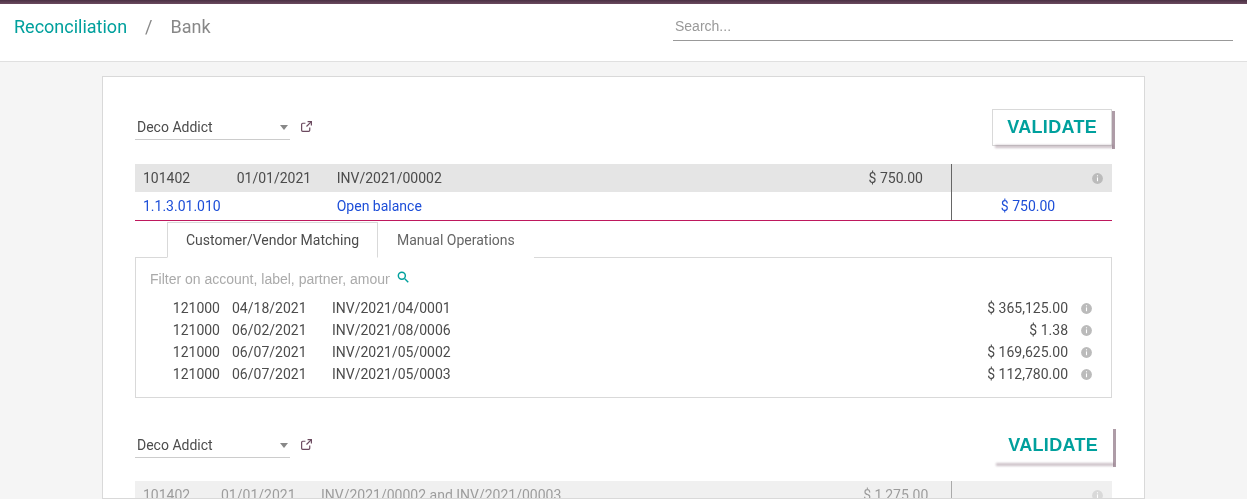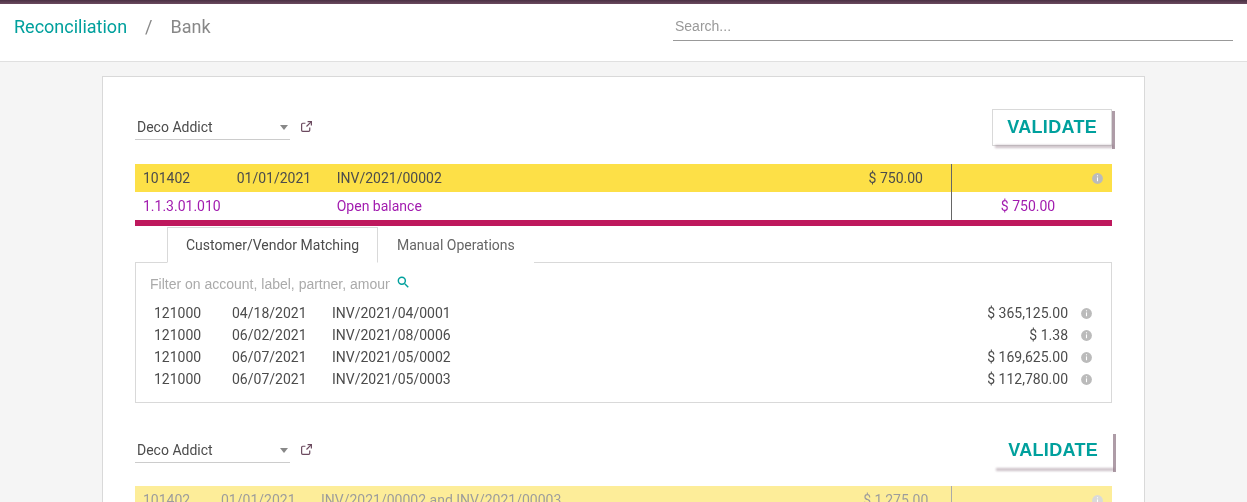--- a/index.html
+++ b/index.html
@@ -117,22 +117,22 @@
 
     .ledger-table {
       width: 100%;
       border-collapse: collapse;
     }
     .ledger-table tr td {
       padding: 6px 8px;
       vertical-align: middle;
       font-size: 14px;
     }
-    .ledger-row-main { background: #fde047; }
-    .ledger-row-sub td { color: #a21caf; border-bottom: 6px solid #be185d; }
+    .ledger-row-main { background: #e5e5e5; }
+    .ledger-row-sub td { color: #1d4ed8; border-bottom: 1px solid #be185d; }
     .col-acc { width: 78px; }
     .col-date { width: 100px; }
     .col-ref {}
     .col-amount { text-align: center; width: 110px; }
     .col-info { width: 22px; text-align: center; }
     .divider-cell { border-left: 1px solid #666; }
     .info-icon { color: #bbb; cursor: pointer; }
     .info-icon svg { width: 13px; height: 13px; display: block; }
 
     .tabs {
@@ -174,21 +174,21 @@
     .filter-input::placeholder { color: #aaa; }
     .search-icon { color: #00a09d; cursor: pointer; }
     .search-icon svg { width: 14px; height: 14px; }
 
     .match-table { width: 100%; border-collapse: collapse; }
     .match-table tr td {
       padding: 3px 6px;
       font-size: 14px;
       color: #4c4c4c;
     }
-    .m-acc { width: 78px; }
+    .m-acc { width: 78px; text-align: right; }
     .m-date { width: 100px; }
     .m-ref {}
     .m-amt { text-align: right; width: 130px; }
     .m-info { width: 20px; text-align: center; }
 
     .cutoff { overflow: hidden; }
 
   </style>
 </head>
 <body>

